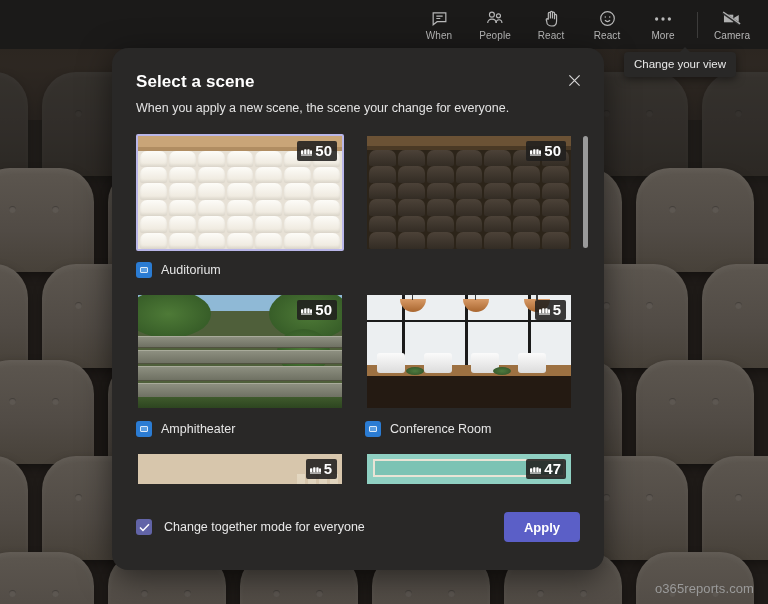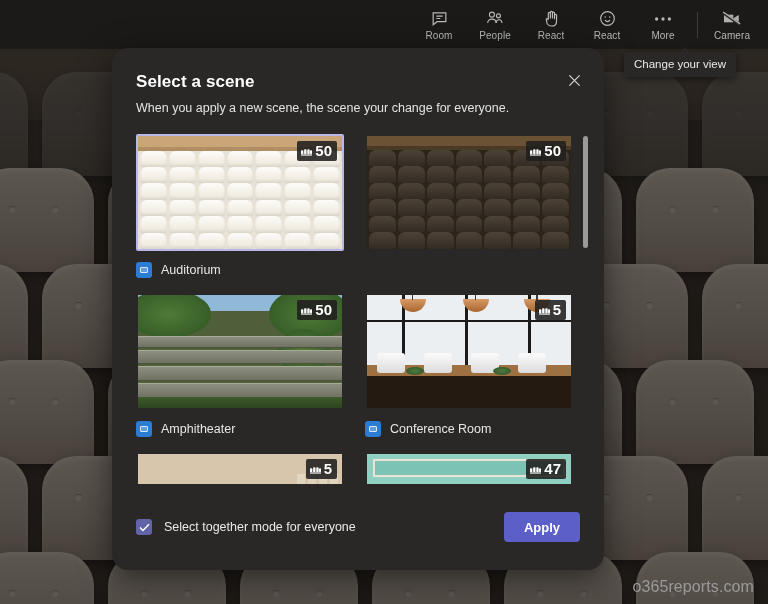--- a/index.html
+++ b/index.html
@@ -215,21 +215,21 @@
     width: 76px; height: 30px;
     font-size: 13px; font-weight: bold;
     font-family: "Liberation Sans", sans-serif;
     cursor: pointer;
   }
 
   
   #watermark {
     position: absolute; right: 14px; bottom: 8px;
     z-index: 36;
-    font-size: 16px; color: #9a9a9a;
+    font-size: 13px; color: #9a9a9a;
     letter-spacing: .1px;
     margin-left: 16px;
   }
 
   
   .t-aud { background: linear-gradient(#c9a578 0 10%, #b08d62 10% 13%, #e7e1d6 13%); }
   .t-aud .rows { position:absolute; inset:13% 0 0 0; display:flex; flex-direction:column; }
   .t-aud .r { flex:1; display:flex; gap:2px; padding:0 2px; }
   .t-aud .c {
     flex:1; background: linear-gradient(#fdfcf8,#ece6da);
@@ -339,21 +339,21 @@
 
 <div id="toolbar">
 
   <div class="tb-item">
     <span class="tb-icon">
       <svg width="19" height="19" viewBox="0 0 24 24" fill="none" stroke="#b8b8b8" stroke-width="1.5">
         <path d="M4 5h16v11H9l-5 4V5z"></path>
           <path d="M8 9h8M8 12h5"></path>
       </svg>
     </span>
-    <span class="tb-label">Room</span>
+    <span class="tb-label">When</span>
   </div>
 
   <div class="tb-item">
     <span class="tb-icon">
       <svg width="20" height="19" viewBox="0 0 26 24" fill="none" stroke="#b8b8b8" stroke-width="1.5">
         <circle cx="9" cy="7" r="3.2"></circle>
           <path d="M3.5 18c0-3.2 2.5-5.2 5.5-5.2s5.5 2 5.5 5.2"></path>
         <circle cx="17.5" cy="8.5" r="2.6"></circle>
           <path d="M14.5 18c0-2.6 1.6-4.4 3.8-4.4S22 15.4 22 18"></path>
       </svg>
@@ -707,19 +707,19 @@
     </div>
   </div>
 
   <div id="dlg-foot">
     <div id="together-wrap">
       <span id="together-box">
         <svg width="11" height="9" viewBox="0 0 12 10" fill="none" stroke="#ffffff" stroke-width="1.7">
           <path d="M1 5l3.3 3.3L11 1.4"></path>
         </svg>
       </span>
-      <span id="together-label">Select together mode for everyone</span>
+      <span id="together-label">Change together mode for everyone</span>
     </div>
     <button id="apply-btn">Apply</button>
   </div>
 </div>
 
 <div id="watermark">o365reports.com</div>
 
 </body></html>

